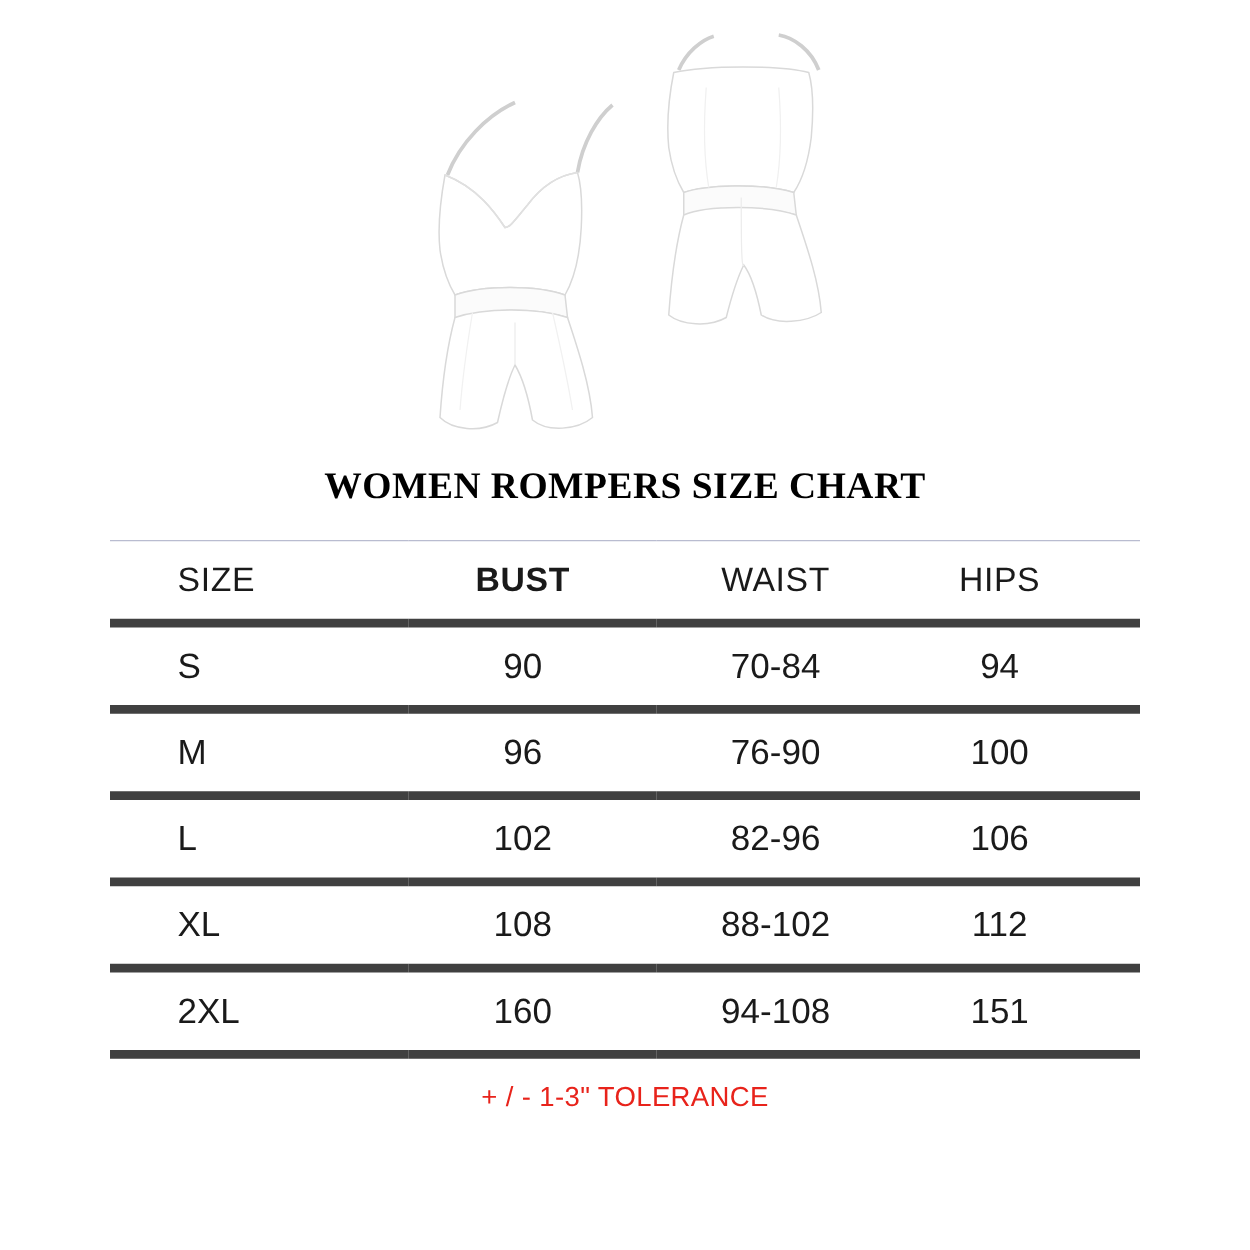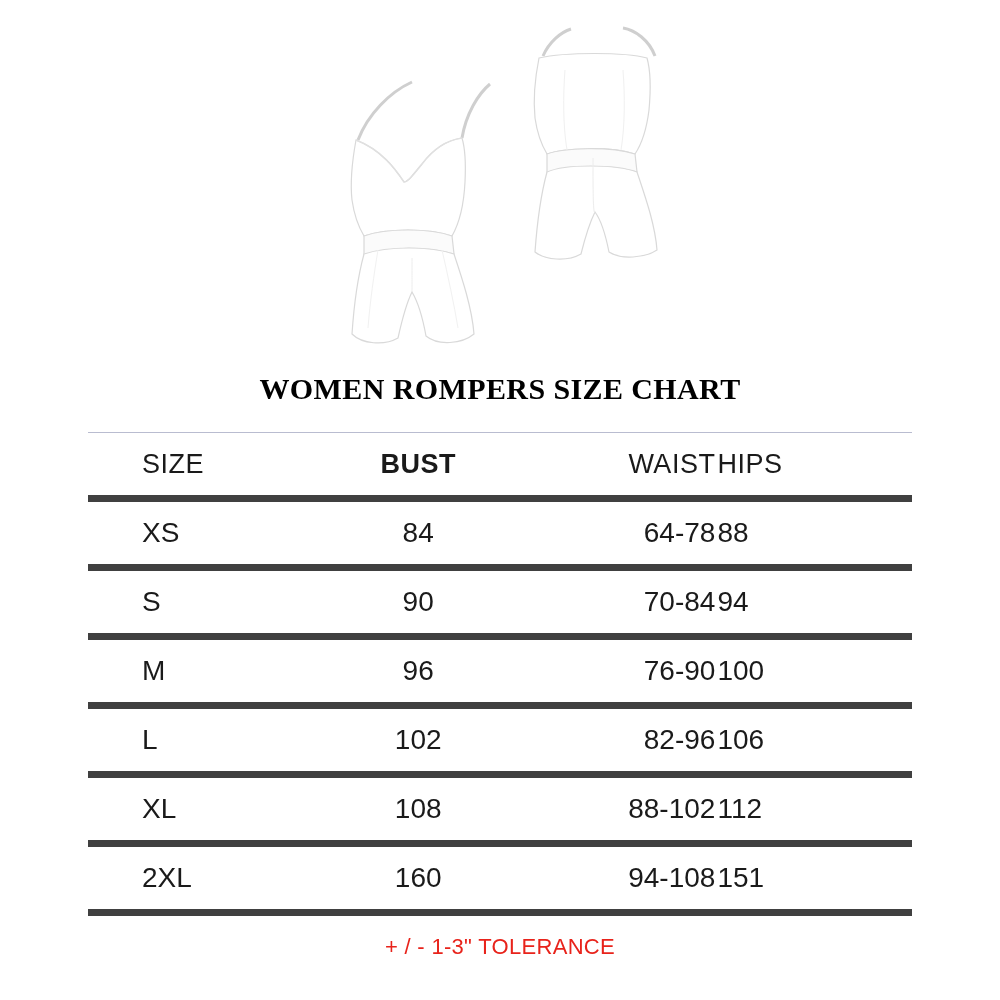--- a/index.html
+++ b/index.html
@@ -66,22 +66,22 @@
   table.size-chart thead th {
     font-size: 27px;
     letter-spacing: 0.5px;
   }
   table.size-chart tbody td {
     font-size: 28px;
   }
   
   .col-size { width: 26%; text-align: center; }
   .col-bust { width: 25%; text-align: center; }
-  .col-waist { width: 26%; text-align: right; }
-  .col-hips { width: 23%; text-align: left; }
+  .col-waist { width: 26%; text-align: center; }
+  .col-hips { width: 23%; text-align: center; }
 
   thead th.col-size { text-align: left; padding-left: 54px; }
   tbody td.col-size { text-align: left; padding-left: 54px; }
   thead th.col-bust { padding-right: 16px; font-weight: bold; }
   tbody td.col-bust { padding-right: 16px; }
   thead th.col-hips { padding-right: 30px; }
   tbody td.col-hips { padding-right: 30px; }
 
   
   .tolerance {
@@ -169,26 +169,20 @@
       <thead>
         <tr>
           <th class="col-size">SIZE</th>
           <th class="col-bust">BUST</th>
           <th class="col-waist">WAIST</th>
           <th class="col-hips">HIPS</th>
         </tr>
       </thead>
       <tbody>
         <tr>
-          <td class="col-size">XS</td>
-          <td class="col-bust">84</td>
-          <td class="col-waist">64-78</td>
-          <td class="col-hips">88</td>
-        </tr>
-        <tr>
           <td class="col-size">S</td>
           <td class="col-bust">90</td>
           <td class="col-waist">70-84</td>
           <td class="col-hips">94</td>
         </tr>
         <tr>
           <td class="col-size">M</td>
           <td class="col-bust">96</td>
           <td class="col-waist">76-90</td>
           <td class="col-hips">100</td>

